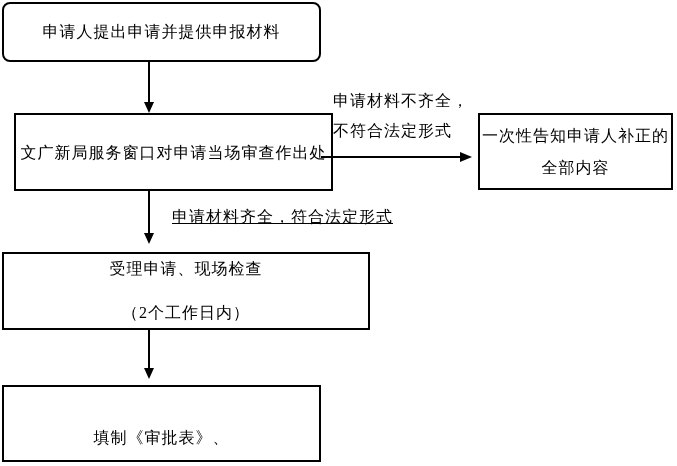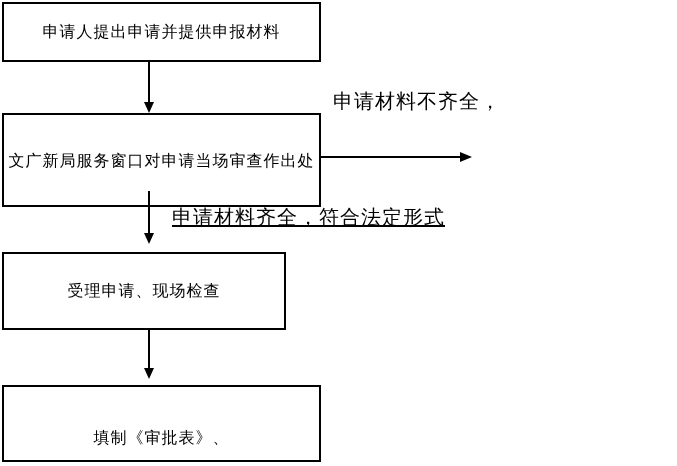--- a/index.html
+++ b/index.html
@@ -39,32 +39,32 @@
     border-top: 11px solid #000000;
   }
   .ah-right {
     position: absolute; width: 0; height: 0;
     border-top: 5px solid transparent;
     border-bottom: 5px solid transparent;
     border-left: 12px solid #000000;
   }
   .elabel {
     position: absolute;
-    font-size: 20px;
+    font-size: 16px;
     letter-spacing: 1px;
     white-space: nowrap;
   }
   .elabel .ln { display: block; line-height: 30px; }
   .single .ln { line-height: 20px; }
 
   
-  #node-apply  { left: 2px;   top: 2px;   width: 319px; height: 60px; }
-  #node-review { left: 2px;   top: 113px; width: 319px; height: 94px; font-family: Liberation Serif, serif; }
+  #node-apply  { left: 2px;   top: 2px;   width: 319px; height: 60px; border-radius: 8px; }
+  #node-review { left: 14px;   top: 113px; width: 319px; height: 78px; font-family: Liberation Serif, serif; }
   #node-notify { left: 478px; top: 113px; width: 195px; height: 77px; }
-  #node-accept { left: 2px;   top: 252px; width: 284px; height: 78px; gap: 20px; }
+  #node-accept { left: 2px;   top: 252px; width: 368px; height: 78px; gap: 20px; }
   #node-issue  { left: 2px;   top: 385px; width: 319px; height: 77px; }
 
   
   #vline-a { left: 148px; top: 62px;  height: 42px; }
   #ah-a    { left: 144px; top: 102px; }
   #vline-b { left: 148px; top: 191px; height: 44px; }
   #ah-b    { left: 144px; top: 233px; }
   #vline-c { left: 148px; top: 330px; height: 39px; }
   #ah-c    { left: 144px; top: 368px; }
   #hline-r { left: 321px; top: 156px; width: 140px; }
@@ -80,42 +80,48 @@
 <div class="canvas">
 
   <div class="node" id="node-apply">
     <span class="ln">申请人提出申请并提供申报材料</span>
   </div>
 
   <div class="node lh33" id="node-review">
     <span class="ln">文广新局服务窗口对申请当场审查作出处</span>
   </div>
 
+  <div class="node lh32" id="node-notify">
+    <span class="ln">一次性告知申请人补正的</span>
+    <span class="ln">全部内容</span>
+  </div>
 
   <div class="node lh24" id="node-accept">
     <span class="ln">受理申请、现场检查</span>
+    <span class="ln">（2个工作日内）</span>
   </div>
 
   <div class="node lh35" id="node-issue">
     <span class="ln">填制《审批表》、</span>
   </div>
 
   <div class="vline" id="vline-a"></div>
   <div class="ah-down" id="ah-a"></div>
 
   <div class="vline" id="vline-b"></div>
   <div class="ah-down" id="ah-b"></div>
 
   <div class="vline" id="vline-c"></div>
   <div class="ah-down" id="ah-c"></div>
 
   <div class="hline" id="hline-r"></div>
   <div class="ah-right" id="ah-r"></div>
 
   <div class="elabel" id="label-incomplete">
     <span class="ln">申请材料不齐全，</span>
+    <span class="ln">不符合法定形式</span>
   </div>
 
   <div class="elabel single" id="label-complete">
     <span class="ln">申请材料齐全，符合法定形式</span>
   </div>
 
 </div>
 
 </body></html>

